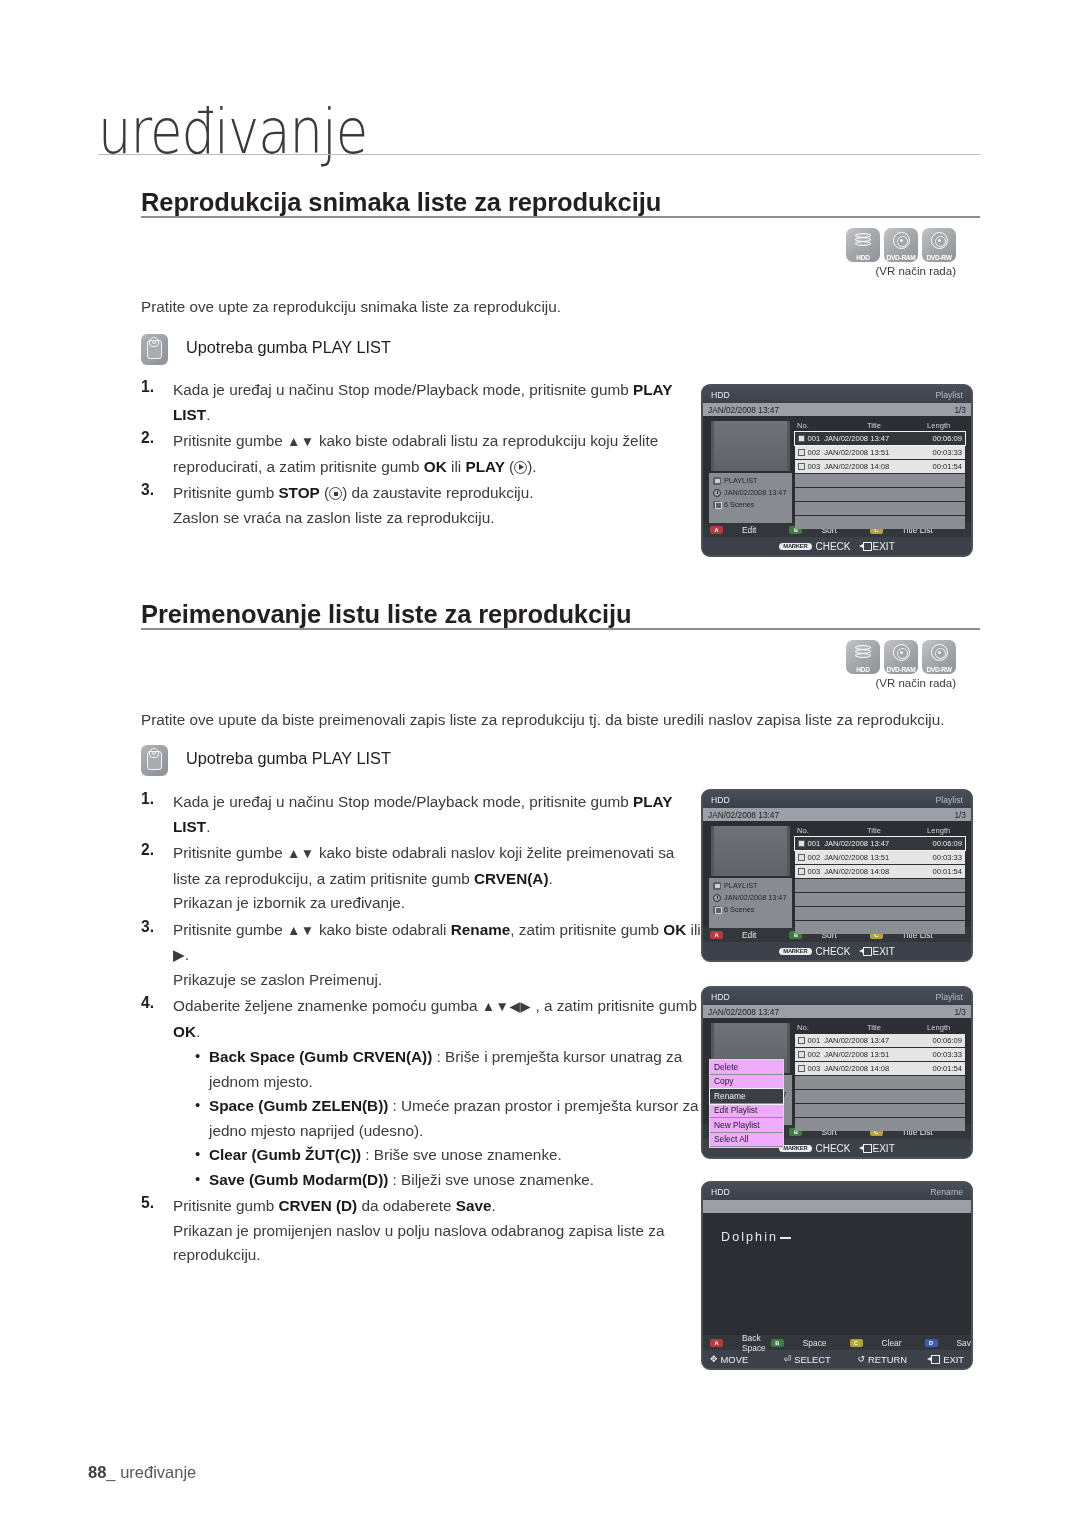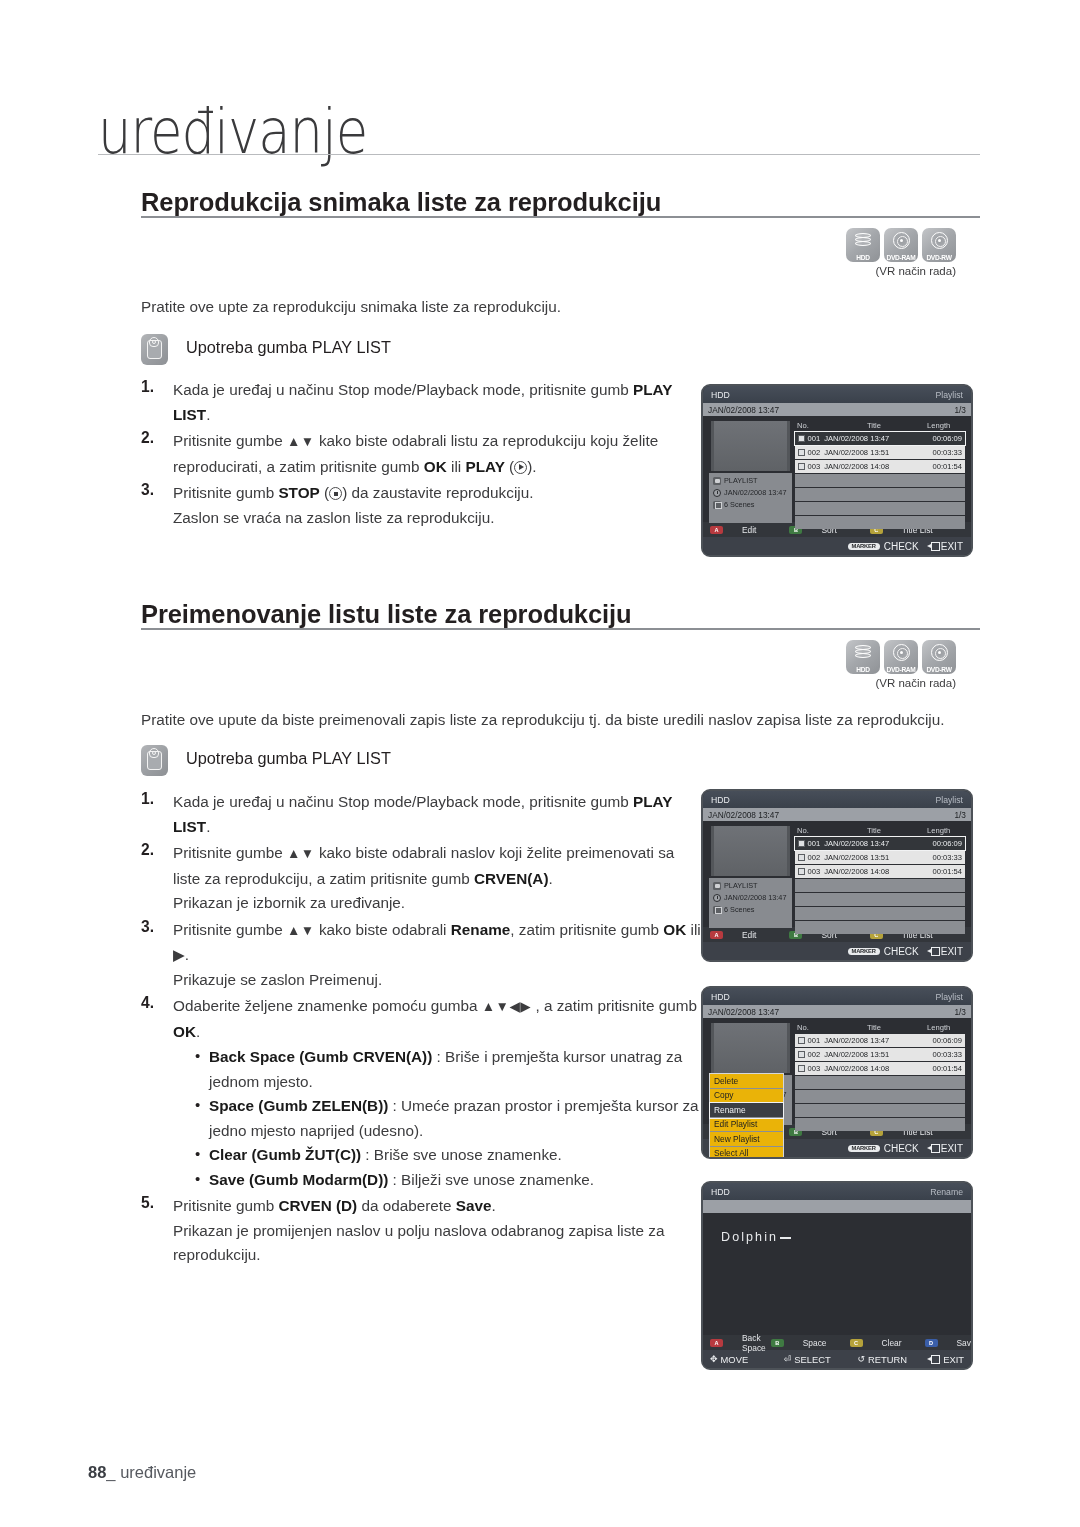--- a/index.html
+++ b/index.html
@@ -265,21 +265,21 @@
     display: flex; align-items: center; justify-content: center;
     font-size: 5.6px; font-weight: bold; color: #ffffff;
     flex: 0 0 13px;
   }
   .key.a { background: #b73a3f; }
   .key.b { background: #3f7a42; }
   .key.c { background: #b5a23a; }
   .key.d { background: #3a5ea8; }
   .osd-bar2 {
     height: 18px; background: #3d4149;
-    display: flex; align-items: center; justify-content: flex-end;
+    display: flex; align-items: center; justify-content: center;
     gap: 12px; padding: 9px 8px;
   }
   .pill {
     background: #e9ebed; color: #2a2c2f;
     border-radius: 5px; padding: 0.5px 4px;
     font-size: 5.8px; font-weight: bold; letter-spacing: -0.2px;
   }
   .osd-bar2 .lbl { font-size: 10px; color: #eef0f2; }
   .exit-wrap { display: flex; align-items: center; gap: 1px; }
   .exit-box {
@@ -288,22 +288,22 @@
   }
   .exit-box:before {
     content: ""; position: absolute; left: -5px; top: 1.2px;
     border-right: 4px solid #eef0f2;
     border-top: 2.8px solid transparent;
     border-bottom: 2.8px solid transparent;
   }
 
   
   .osd-menu {
-    position: absolute; left: 6px; top: 55px;
-    width: 75px; background: #eab308;
+    position: absolute; left: 6px; top: 41px;
+    width: 75px; background: #f0abfc;
     border: 1px solid #d5d7da;
     z-index: 5;
   }
   .osd-menu .mi {
     height: 14.5px; display: flex; align-items: center;
     padding-left: 4px;
     font-size: 8.4px; color: #1c1e21;
     border-bottom: 0.6px solid #8b8f94;
   }
   .osd-menu .mi.sel {

